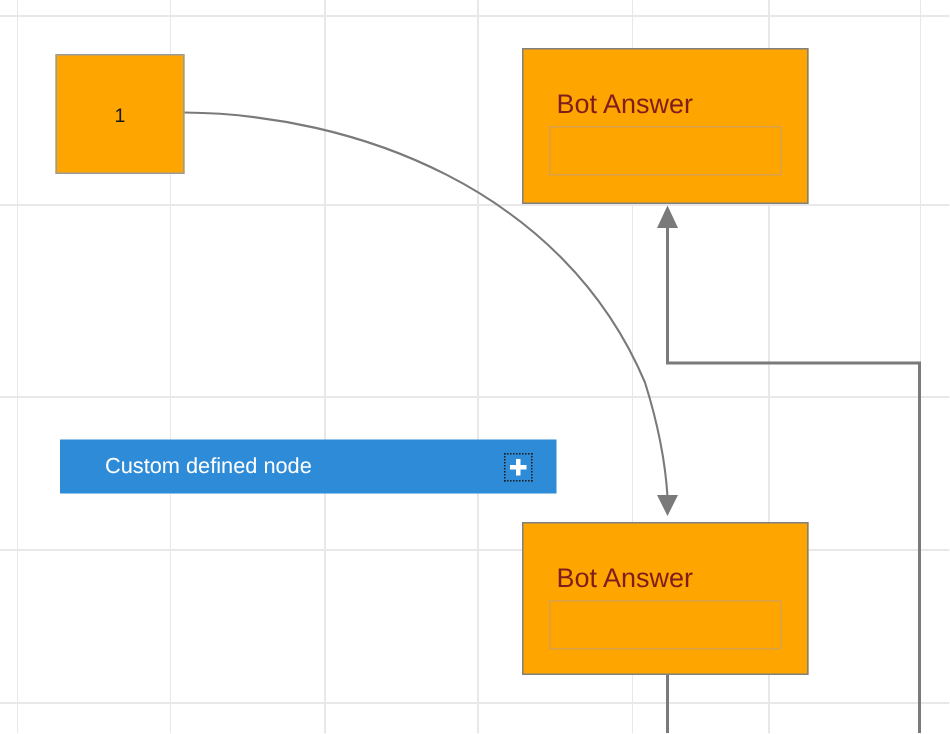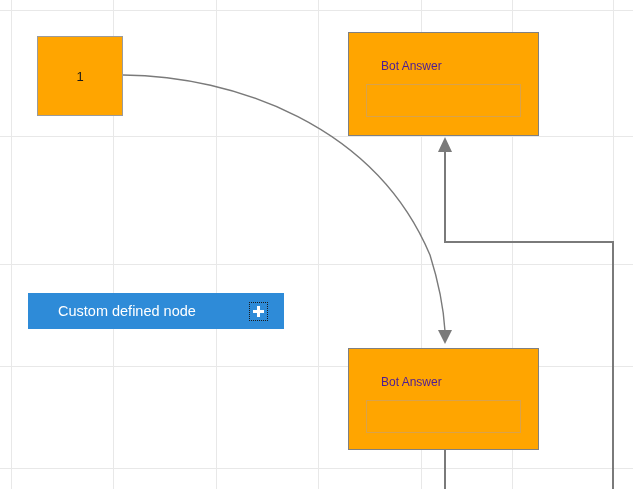--- a/index.html
+++ b/index.html
@@ -47,24 +47,24 @@
     line-height: 1;
   }
 
   .node-card {
     background: #ffa500;
     border: 1px solid #808080;
     padding: 0;
   }
   .node-card .card-title {
     position: absolute;
-    left: 32px;
+    left: 22px;
     top: 27px;
-    font-size: 12px;
-    color: #4c1d95;
+    font-size: 18px;
+    color: #7f1d1d;
     line-height: 1;
     white-space: nowrap;
   }
   .node-card .card-slot {
     position: absolute;
     left: 17px;
     right: 17px;
     top: 51px;
     height: 33px;
     border: 1px solid #d9a24a;
@@ -151,21 +151,21 @@
 
   <div class="node node-square" id="node-1" style="left:37px; top:36px; width:86px; height:80px;">
     <span class="node-number">1</span>
   </div>
 
   <div class="node node-card" id="node-bot-answer-top" style="left:348px; top:32px; width:191px; height:104px;">
     <div class="card-title">Bot Answer</div>
     <div class="card-slot"></div>
   </div>
 
-  <div class="node" id="node-custom" style="left:28px; top:293px; width:256px; height:36px;">
+  <div class="node" id="node-custom" style="left:40px; top:293px; width:331px; height:36px;">
     <span class="custom-label">Custom defined node</span>
     <span class="plus-box"></span>
   </div>
 
   <div class="node node-card" id="node-bot-answer-bottom" style="left:348px; top:348px; width:191px; height:102px;">
     <div class="card-title">Bot Answer</div>
     <div class="card-slot"></div>
   </div>
 
 </div>

